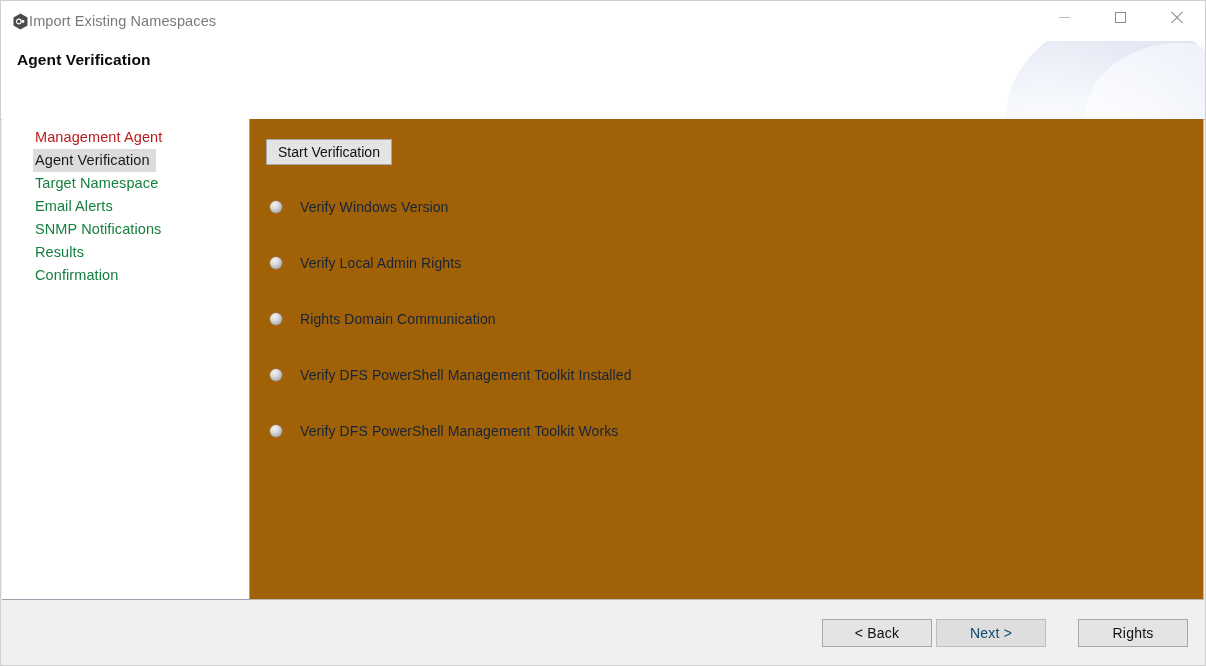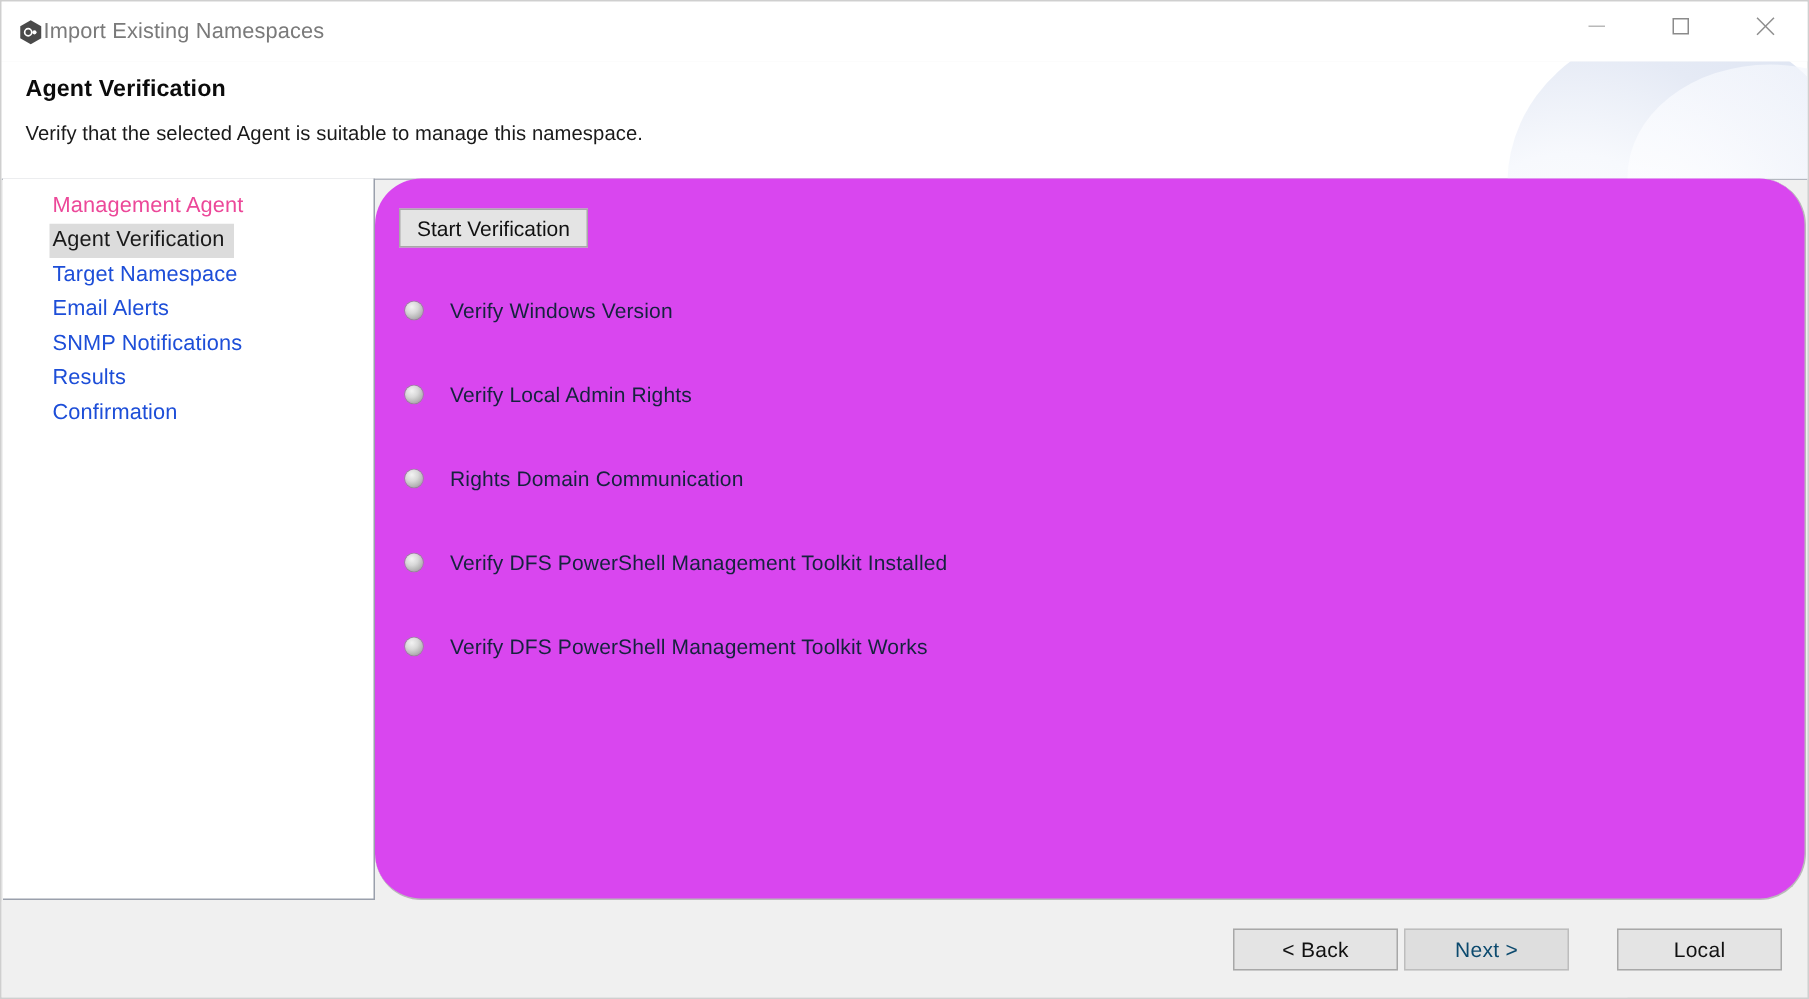--- a/index.html
+++ b/index.html
@@ -162,47 +162,46 @@
     border-bottom: 1px solid #9aa0ac;
     padding-top: 7px;
   }
   .side-item {
     height: 23px;
     line-height: 23px;
     margin-left: 31px;
     padding-left: 2px;
     padding-right: 6px;
     font-size: 14.5px;
-    color: #1d4ed8;
+    color: #15803d;
     white-space: nowrap;
     display: inline-block;
     clear: both;
     float: left;
     letter-spacing: 0.1px;
   }
   .side-row { display: block; overflow: hidden; }
   .side-item.done {
-    color: #ec4899;
+    color: #b91c1c;
   }
   .side-item.active {
     color: #1a1a1a;
     background: #dcdcdc;
   }
 
   
   #content {
     position: absolute;
     left: 249px; top: 0;
     width: 954px;
     height: 481px;
-    background: #d946ef;
+    background: #a16207;
     box-sizing: border-box;
     border-right: 1px solid #b9b9b9;
     border-bottom: 1px solid #b9b9b9;
-    border-radius: 31px;
   }
   #start-btn {
     position: absolute;
     left: 16px; top: 20px;
     height: 26px;
     padding: 0 11px;
     background: #e4e4e4;
     border: 1px solid #a8a8a8;
     font-family: "Liberation Sans", sans-serif;
     font-size: 14px;
@@ -294,21 +293,20 @@
     </div>
     <div class="wincontrol" id="btn-close">
       <span class="wc-close"></span>
     </div>
   </div>
 
   <div id="header">
     <div id="header-swoosh"></div>
     <div id="header-swoosh2"></div>
     <div id="page-title">Agent Verification</div>
-    <div id="page-subtitle">Verify that the selected Agent is suitable to manage this namespace.</div>
   </div>
 
   <div id="body-area">
 
     <div id="sidebar">
       <div class="side-row">
         <span class="side-item done">Management Agent</span>
       </div>
       <div class="side-row">
         <span class="side-item active">Agent Verification</span>
@@ -355,16 +353,16 @@
           <span class="check-label">Verify DFS PowerShell Management Toolkit Works</span>
         </div>
       </div>
     </div>
 
   </div>
 
   <div id="footer">
     <div class="foot-btn" id="btn-back">&lt; Back</div>
     <div class="foot-btn" id="btn-next">Next &gt;</div>
-    <div class="foot-btn" id="btn-cancel">Local</div>
+    <div class="foot-btn" id="btn-cancel">Rights</div>
   </div>
 
 </div>
 
 </body></html>

